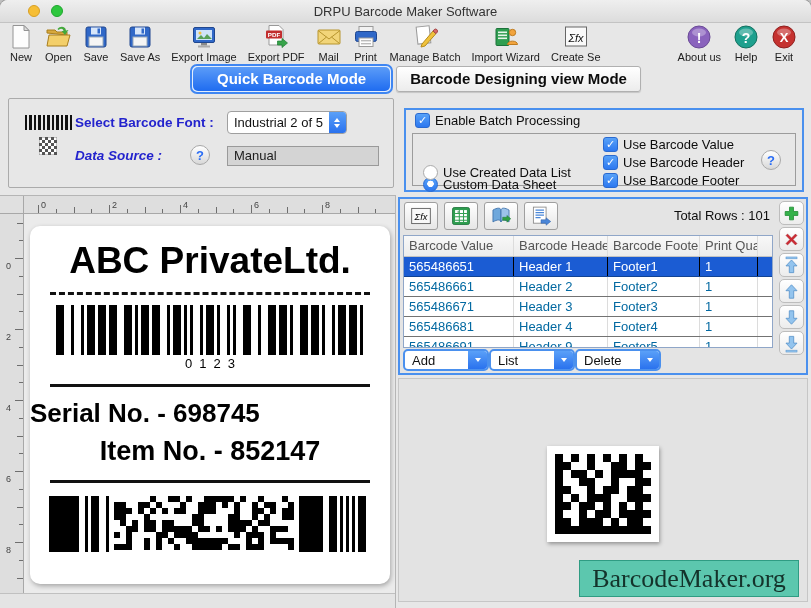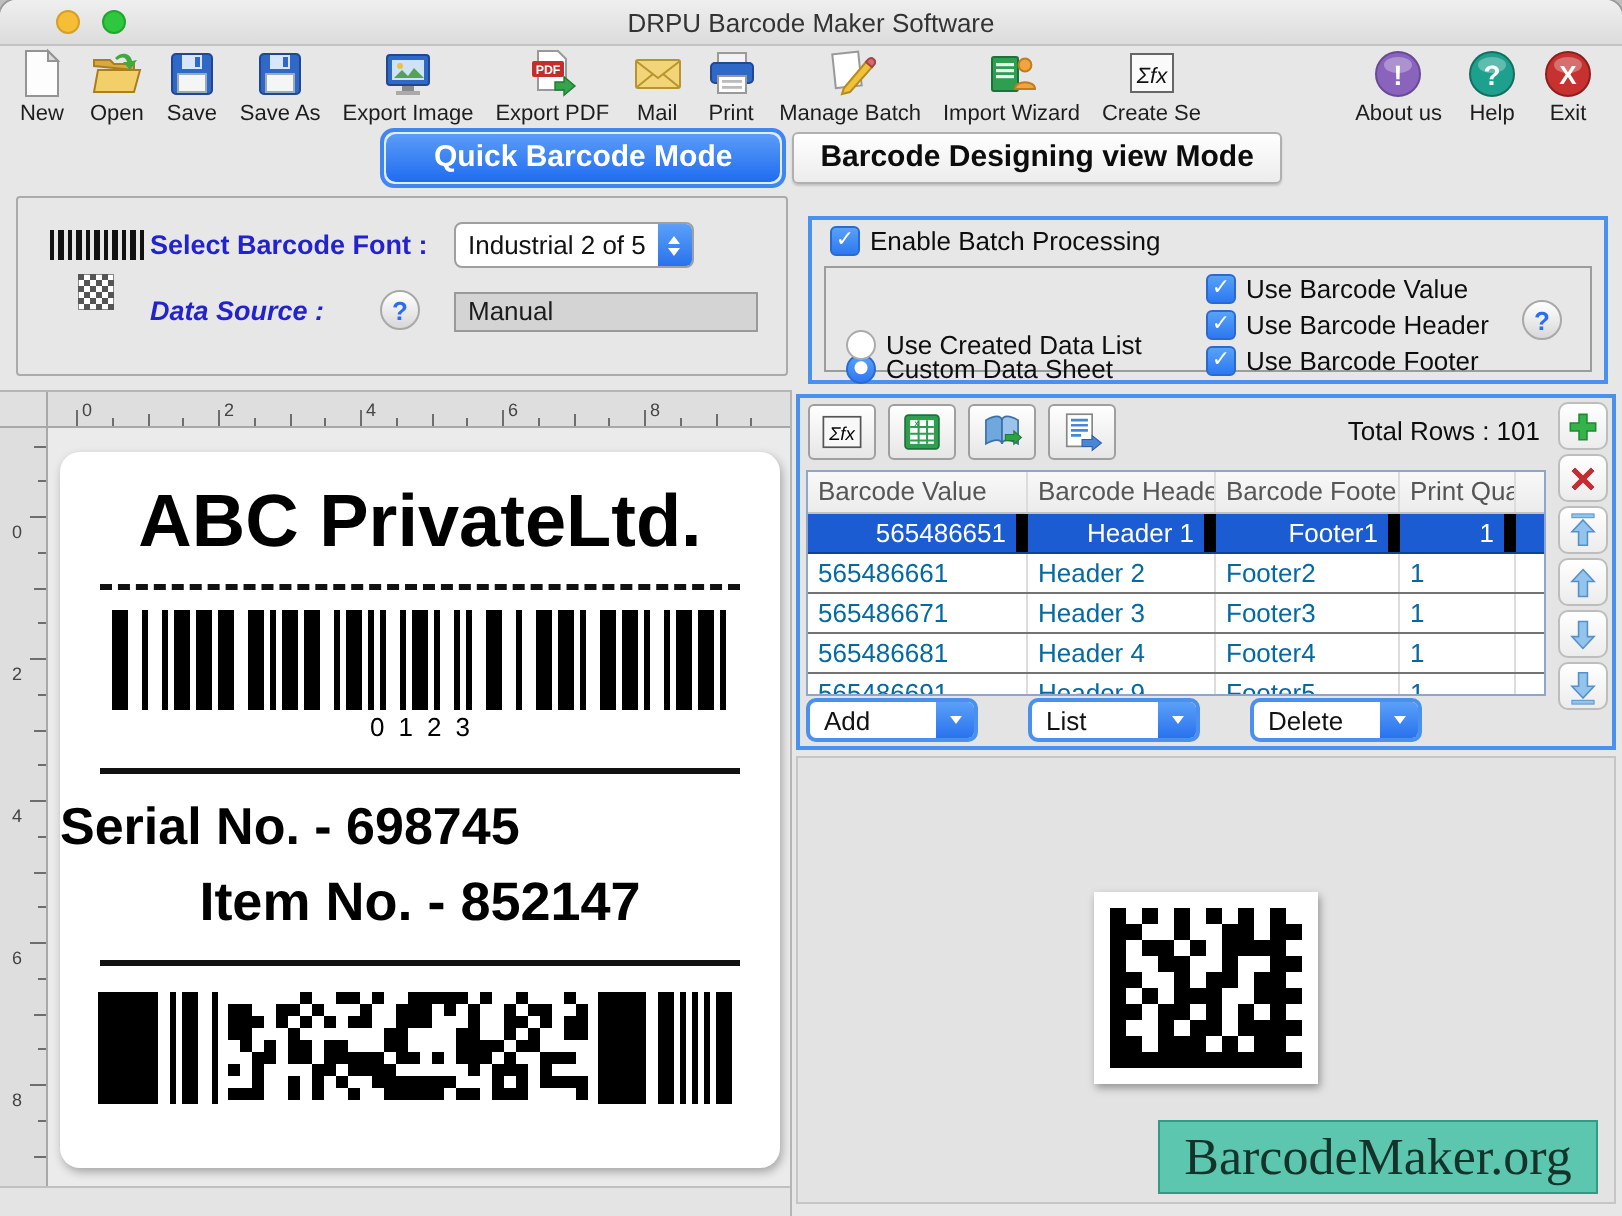--- a/index.html
+++ b/index.html
@@ -121,22 +121,22 @@
     background:linear-gradient(#ffffff,#ececec);display:flex;align-items:center;justify-content:center;box-sizing:border-box;}
   .sbtn svg{width:19px;height:19px;display:block;}
   .gridtable{position:absolute;left:3px;top:36px;right:33px;bottom:25px;background:#fff;
     border:1px solid #8fa6c8;overflow:hidden;}
   .trow{display:flex;height:19px;border-bottom:1px solid #737373;font-size:13px;color:#0369a1;}
   .trow.thead{height:20px;background:linear-gradient(#f8f8f8,#ececec);
     border-bottom:1px solid #c2c2c2;color:#555;}
   .trow.selected{background:#1b5cd3;color:#fff;border-bottom:1px solid #114394;}
   .tcell{padding:2px 5px;box-sizing:border-box;border-right:1px solid #dcdcdc;
     overflow:hidden;white-space:nowrap;flex:0 0 auto;}
-  .trow.selected .tcell{border-right:6px solid #000000;text-align:right;}
-  .popuprow{position:absolute;left:3px;bottom:2px;height:22px;display:flex;gap:25px;}
+  .trow.selected .tcell{border-right:1px solid #000000;}
+  .popuprow{position:absolute;left:3px;bottom:2px;height:22px;display:flex;gap:0;}
   .popup{width:86px;height:22px;border:2px solid #4a90ee;border-radius:5px;background:#fff;
     display:flex;box-sizing:border-box;overflow:hidden;}
   .popup .plabel{flex:1;font-size:13px;padding:2px 7px;color:#111;}
   .popup .pcap{width:19px;background:linear-gradient(#5aa0f8,#2a72ee);display:flex;
     align-items:center;justify-content:center;}
   
   .bottompanel{position:absolute;left:398px;top:378px;width:410px;height:224px;
     background:#e3e3e3;border:1px solid #c6c6c6;box-sizing:border-box;}
   .dmcard{position:absolute;left:148px;top:67px;width:112px;height:96px;background:#fff;
     box-shadow:1px 2px 4px rgba(0,0,0,.35);display:flex;align-items:center;justify-content:center;}

